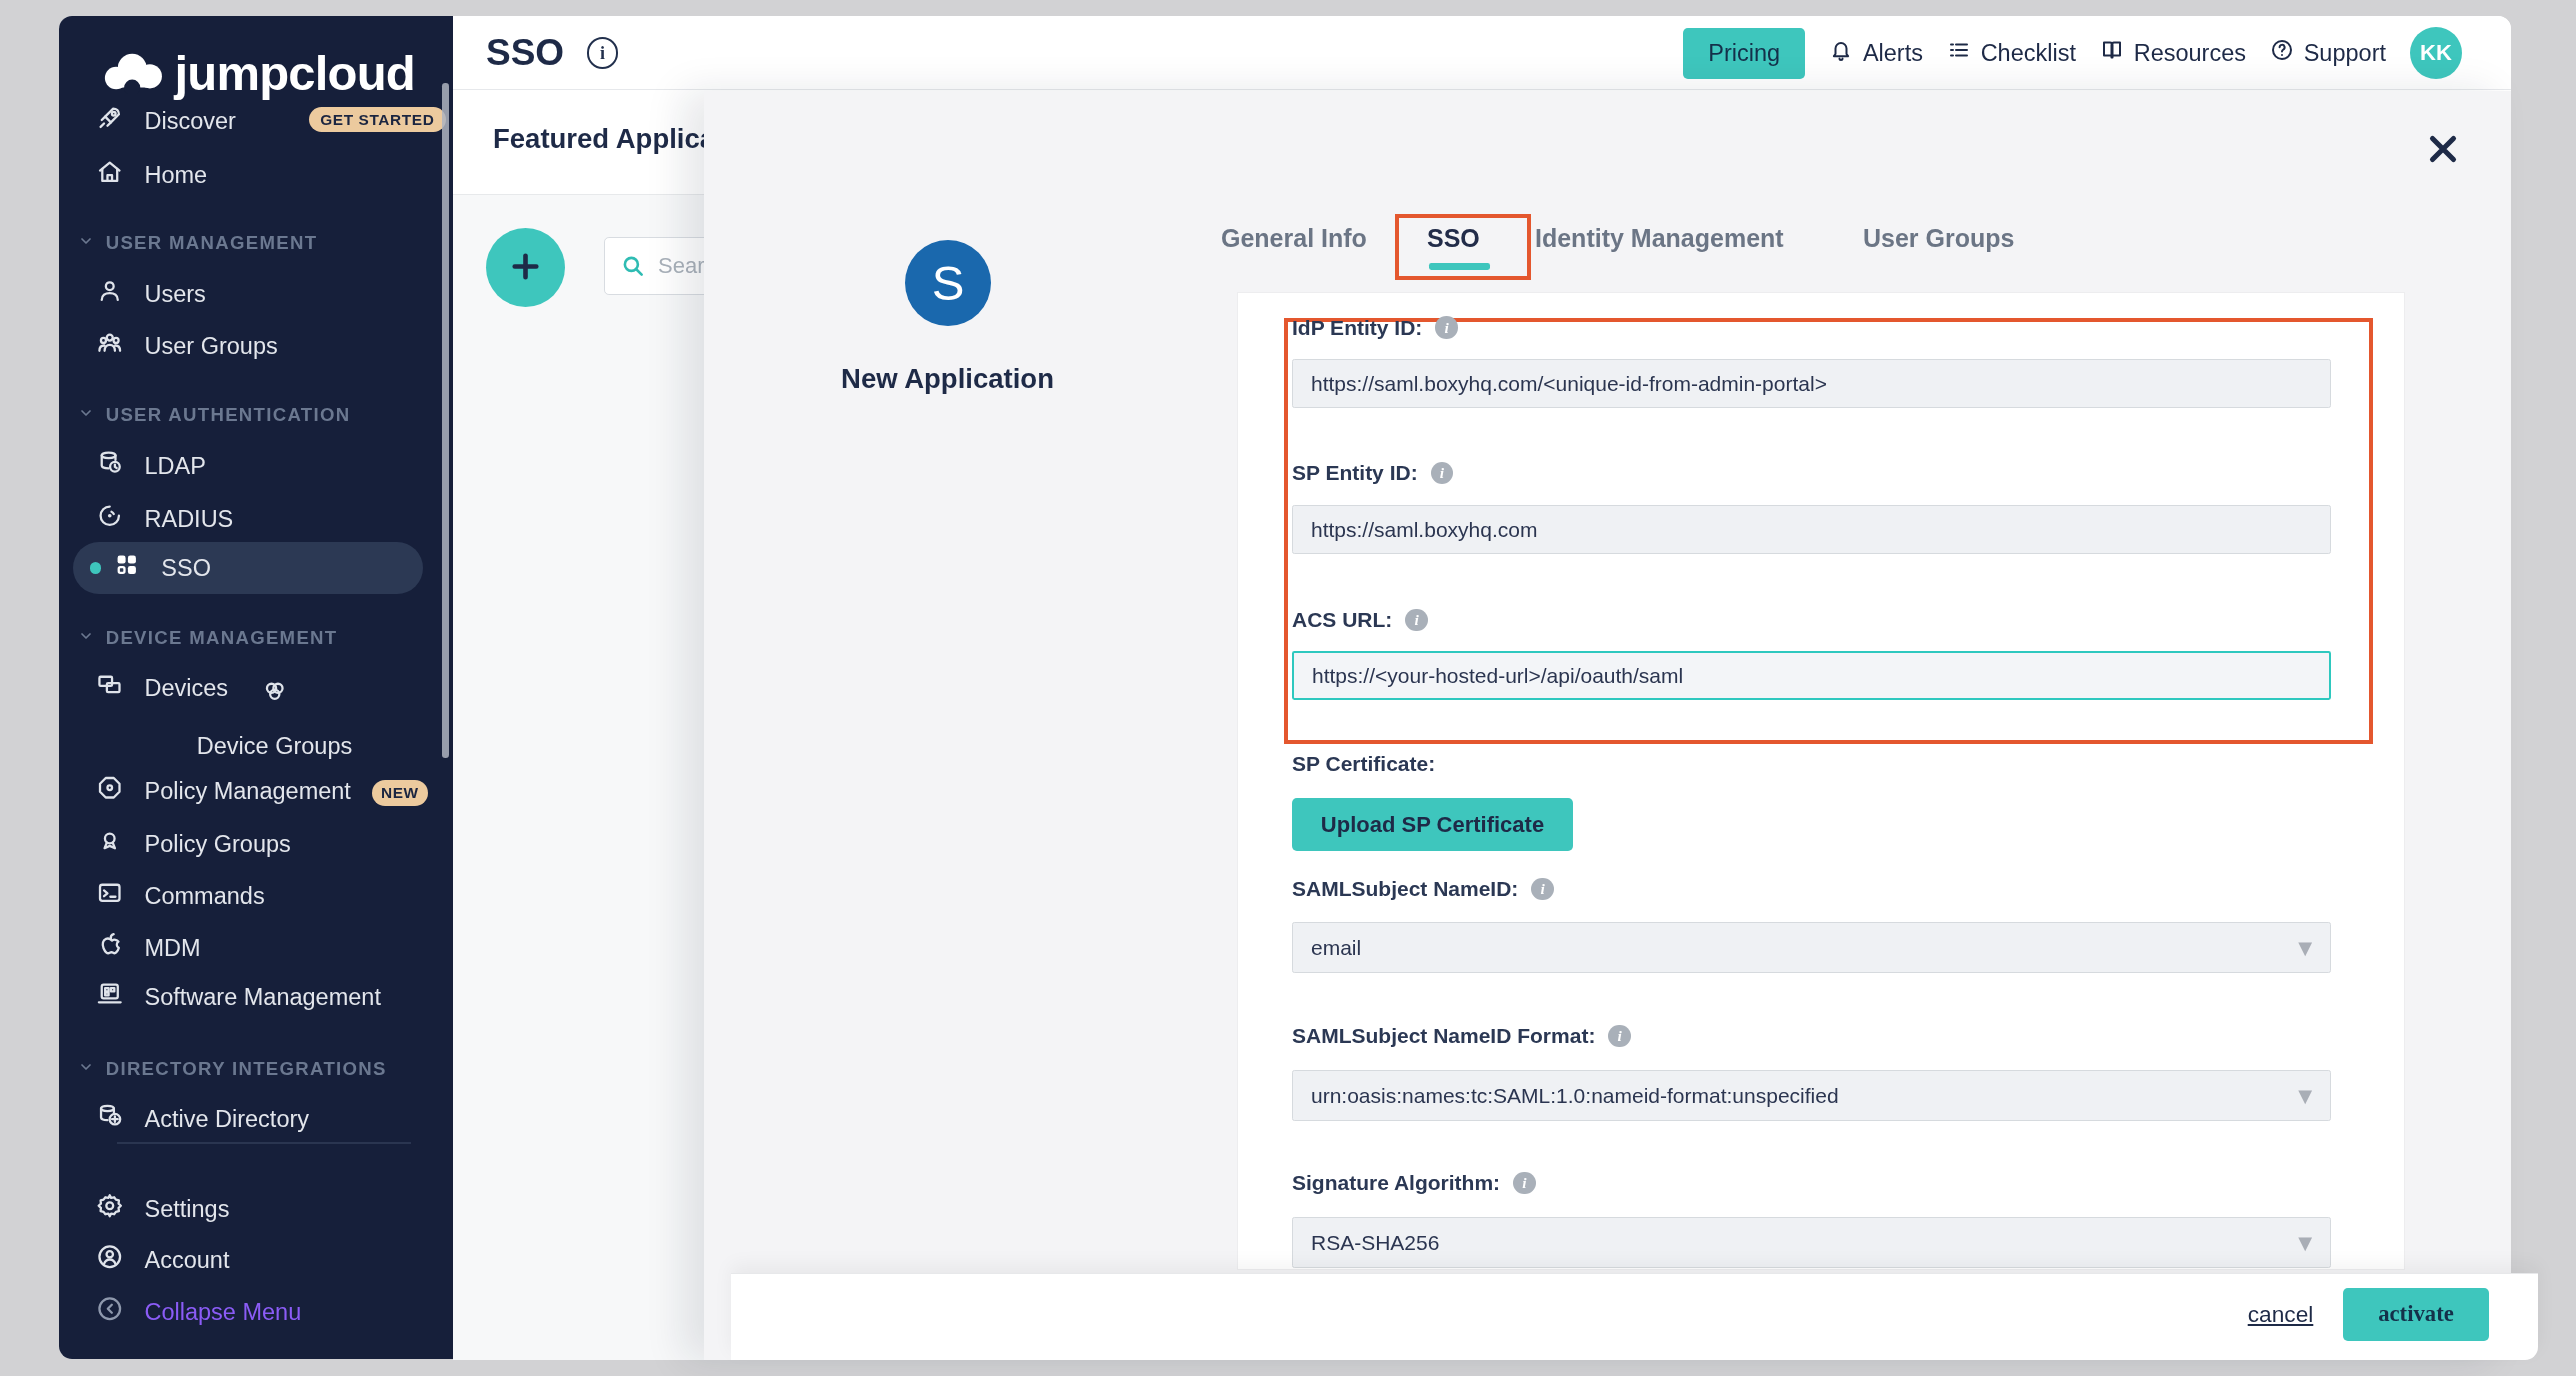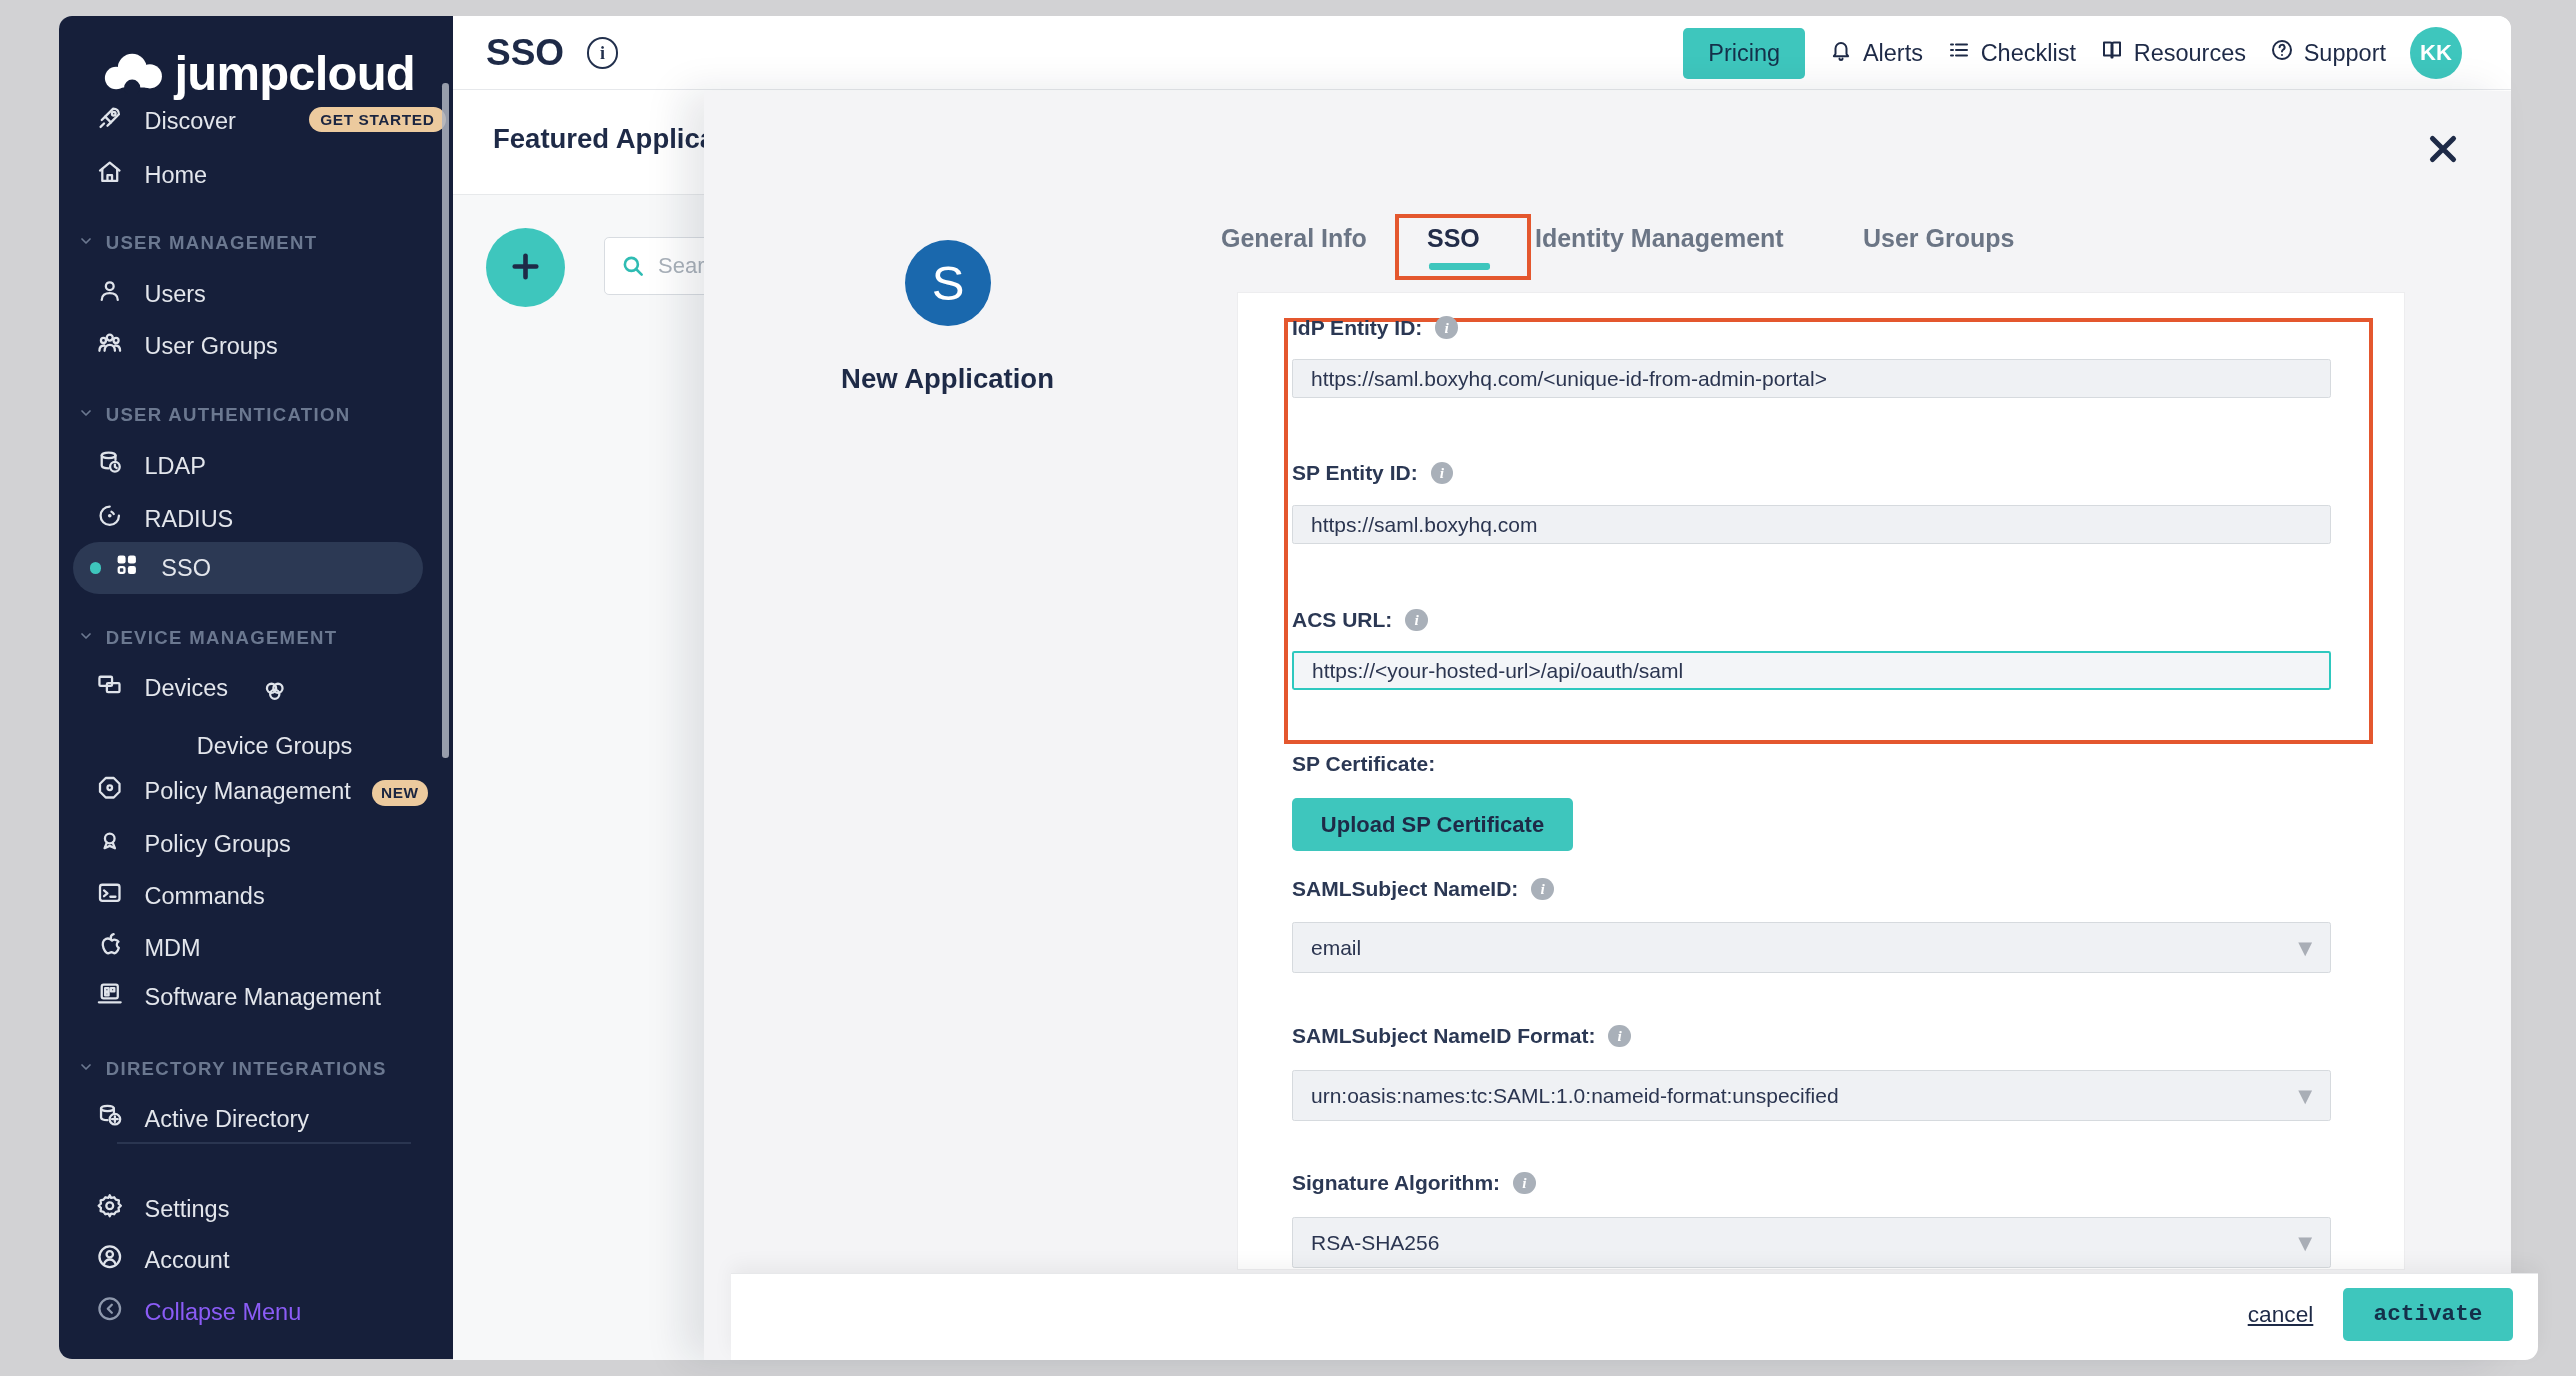--- a/index.html
+++ b/index.html
@@ -52,30 +52,30 @@
   .app-name{position:absolute;left:41px;top:272px;width:405px;text-align:center;font-size:27.5px;font-weight:bold;color:#1e2a47;}
   .tab{position:absolute;top:121px;height:52px;display:flex;align-items:center;font-size:25px;font-weight:bold;color:#6b7585;cursor:pointer;white-space:nowrap;}
   .tab.active{color:#222c49;}
   .tab-underline{position:absolute;left:725px;top:172px;width:61px;height:7.3px;border-radius:2.4px;background:#3ec6bd;}
   .tab-annot{position:absolute;left:691px;top:123px;width:136px;height:66px;border:4px solid #e4572e;box-sizing:border-box;pointer-events:none;}
 
   .panel{position:absolute;left:533px;top:201px;width:1168px;height:978px;background:#fff;border:0.8px solid #ededef;box-sizing:border-box;overflow:hidden;}
   .form-annot{position:absolute;left:46px;top:25px;width:1089px;height:426px;border:4px solid #e4572e;box-sizing:border-box;pointer-events:none;}
   .flabel{position:absolute;left:54px;display:flex;align-items:center;gap:13px;font-size:21px;font-weight:bold;color:#2b3854;white-space:nowrap;}
   .info-fill{width:22.7px;height:22.7px;border-radius:50%;background:#a9b0b9;color:#fff;display:flex;align-items:center;justify-content:center;font-size:15.4px;font-style:italic;font-weight:bold;font-family:"Liberation Serif",serif;}
-  .finput{position:absolute;left:54px;width:1039px;height:39px;box-sizing:border-box;background:#eff1f4;border:0.8px solid #d6dade;border-radius:2.4px;padding:0 18px;font-size:21px;color:#2b3550;font-family:"Liberation Sans",sans-serif;}
+  .finput{position:absolute;left:54px;width:1039px;height:49px;box-sizing:border-box;background:#eff1f4;border:0.8px solid #d6dade;border-radius:2.4px;padding:0 18px;font-size:21px;color:#2b3550;font-family:"Liberation Sans",sans-serif;}
   .finput.focus{border:2.4px solid #2ec8bf;background:#f3f5f8;}
   .fselect{position:absolute;left:54px;width:1039px;height:51px;box-sizing:border-box;background:#eff1f4;border:0.8px solid #d6dade;border-radius:2.4px;display:flex;align-items:center;padding:0 18px;font-size:21px;color:#2b3550;cursor:pointer;}
   .fselect .caret{margin-left:auto;color:#a9aeb6;font-size:18px;}
   .fselect .caret::after{content:"▼";font-family:"DejaVu Sans",sans-serif;}
   .upload-btn{position:absolute;left:54px;top:505px;width:281px;height:53px;background:#3ec6bd;border:none;border-radius:4.9px;font-size:22px;font-weight:bold;color:#1e2a47;cursor:pointer;font-family:"Liberation Sans",sans-serif;}
 
   .mfooter{position:absolute;left:0;top:1182px;width:1807px;height:87px;background:#fff;border-top:0.8px solid #e7e8ea;border-radius:0 0 13px 0;box-shadow:0 -8px 19.4px rgba(0,0,0,.05);box-sizing:border-box;margin-left:27px;}
   .cancel-link{position:absolute;left:1493px;top:27px;width:113px;text-align:center;font-size:22.7px;color:#1e2a47;text-decoration:underline;cursor:pointer;}
-  .activate-btn{position:absolute;left:1612px;top:13.8px;width:170px;height:53px;background:#3ec6bd;border:none;border-radius:4.9px;font-size:22.7px;font-weight:bold;color:#14304a;cursor:pointer;font-family:Liberation Mono, monospace;}
+  .activate-btn{position:absolute;left:1612px;top:13.8px;width:146px;height:53px;background:#3ec6bd;border:none;border-radius:4.9px;font-size:22.7px;font-weight:bold;color:#14304a;cursor:pointer;font-family:Liberation Serif, serif;}
 </style>
 </head>
 <body>
 
 <div class="stage">
   <div class="appbg"></div>
 
   <aside class="sidebar">
     <div class="logo">
       <span>

